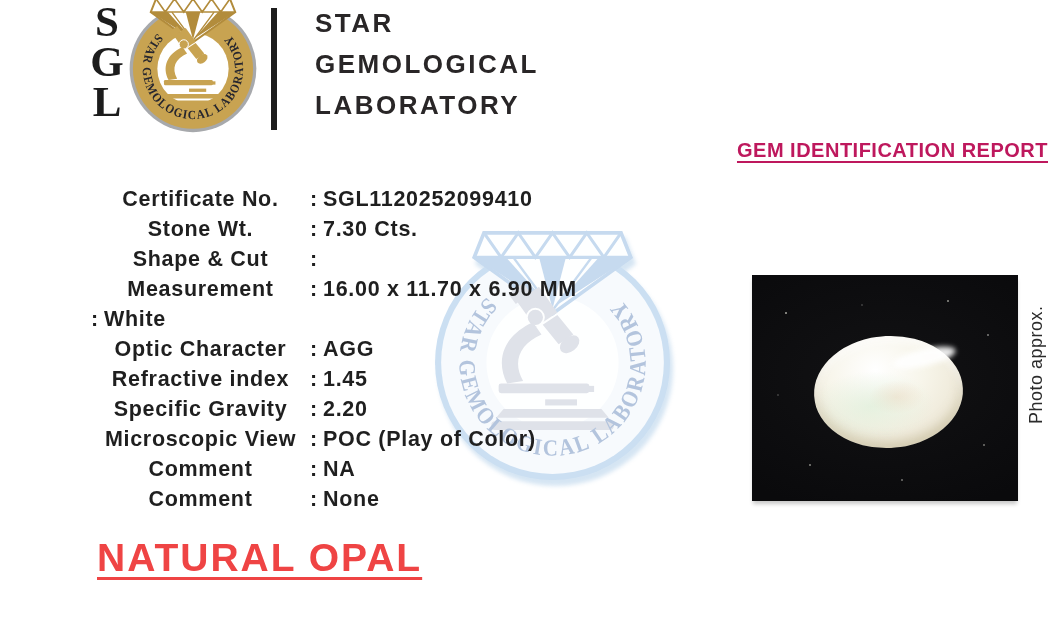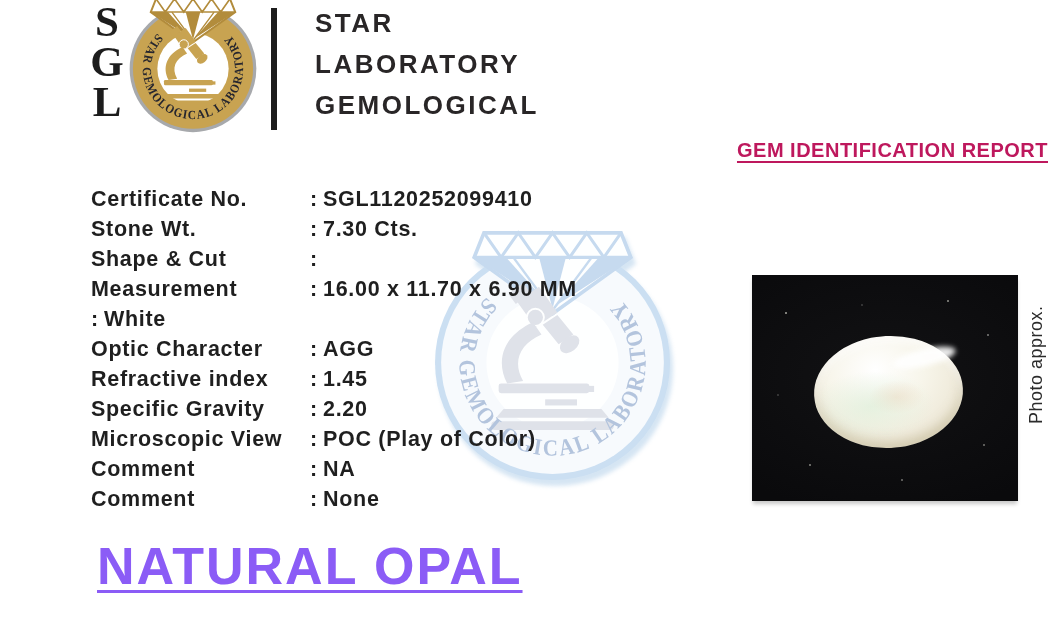--- a/index.html
+++ b/index.html
@@ -27,21 +27,21 @@
   }
   
   .watermark{
     position:absolute;left:430px;top:228px;width:245px;height:257px;z-index:0;
     filter:drop-shadow(3px 6px 2px rgba(150,190,225,.40));
   }
   
   .fields{position:absolute;left:91px;top:186px;z-index:2;}
   .frow{display:flex;height:30px;align-items:flex-start;
     font-size:21.5px;font-weight:bold;letter-spacing:.7px;color:#1f1f1f;line-height:26px;}
-  .flabel{width:219px;flex:0 0 219px;}
+  .flabel{width:219px;flex:0 0 219px;text-align:center;}
   .fcolon{width:13px;flex:0 0 13px;}
   .fvalue{white-space:nowrap;}
   
   .photo{
     position:absolute;left:752px;top:275px;width:266px;height:226px;z-index:2;margin:0;
     background-color:#0b0b0d;
     background-image:
       radial-gradient(circle 1.6px at 34px 38px, rgba(220,220,210,.55) 60%, transparent 70%),
       radial-gradient(circle 1.3px at 196px 26px, rgba(210,210,200,.5) 60%, transparent 70%),
       radial-gradient(circle 1.2px at 236px 60px, rgba(200,200,195,.45) 60%, transparent 70%),
@@ -66,21 +66,21 @@
     position:absolute;left:54%;top:13%;width:64px;height:17px;border-radius:50%;
     background:#ffffff;opacity:.9;filter:blur(2.5px);transform:rotate(-10deg);
   }
   .photo-caption{
     position:absolute;left:1026px;top:424px;transform-origin:0 0;transform:rotate(-90deg);
     font-size:18px;color:#2b2b2b;white-space:nowrap;letter-spacing:.5px;z-index:2;
   }
   
   .conclusion{
     position:absolute;left:97px;top:536px;z-index:2;
-    font-size:52px;font-weight:bold;letter-spacing:2px;color:#8b5cf6;white-space:nowrap;
+    font-size:39px;font-weight:bold;letter-spacing:2px;color:#ef4444;white-space:nowrap;
     text-decoration:underline;text-decoration-thickness:3px;text-underline-offset:6px;
   }
   
   .seal-header{--ring:#a7a9ac;--gold:#c8a351;--goldline:#b28c3c;--inner:#ffffff;--scope:#c8a351;--textc:#26262e;}
   .watermark  {--ring:#cbdff2;--gold:#f7fafd;--goldline:#c6daef;--inner:#feffff;--scope:#dfe2e9;--textc:#b3c4dd;}
   svg{display:block;}
 </style>
 </head>
 <body>
 
@@ -131,22 +131,22 @@
   </div>
 
   <svg class="seal-header" viewBox="0 0 200 210">
     <use href="#sgl-seal"></use>
   </svg>
 
   <div class="hdr-divider"></div>
 
   <div class="lab-title">
     <div>STAR</div>
+    <div>GEMOLOGICAL</div>
     <div>LABORATORY</div>
-    <div>GEMOLOGICAL</div>
   </div>
 
   <div class="report-title">GEM IDENTIFICATION REPORT</div>
 
   <svg class="watermark" viewBox="0 0 200 210">
     <use href="#sgl-seal"></use>
   </svg>
 
   <main class="fields" id="fields-container">
       <div class="frow">

